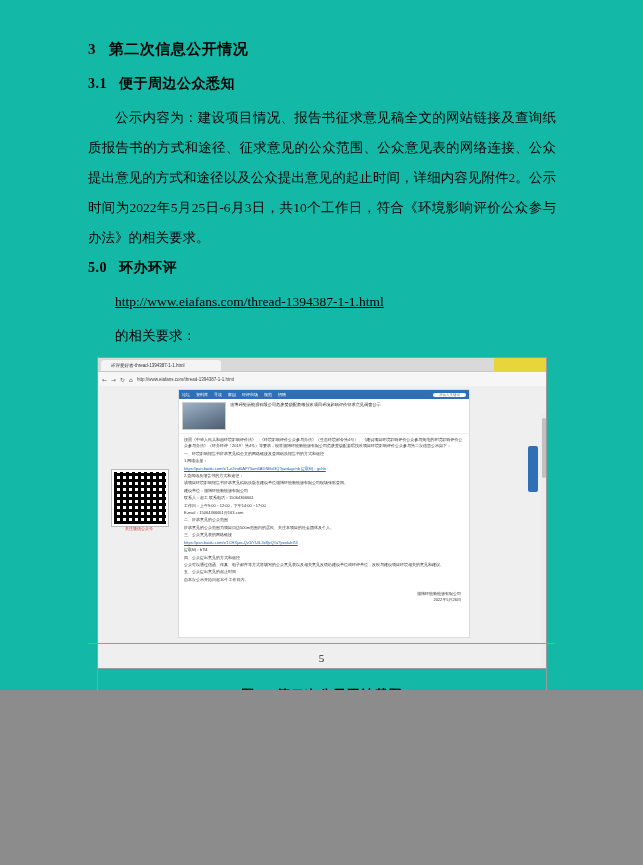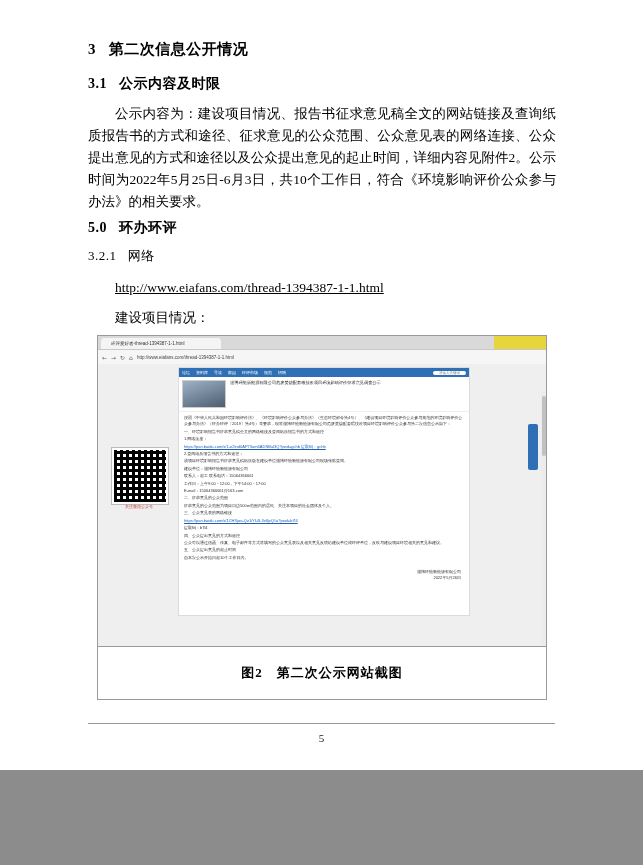--- a/index.html
+++ b/index.html
@@ -6,22 +6,22 @@
     margin: 0;
     padding: 0;
     background: #8c8c8c;
   }
   body {
     font-family: "Liberation Serif", "DejaVu Serif", serif;
   }
   .page {
     position: relative;
     width: 643px;
-    height: 770px;
-    background: #ffffff;
+    height: 690px;
+    background: #14b8a6;
     box-sizing: border-box;
     overflow: hidden;
   }
   .content {
     position: absolute;
     left: 88px;
     top: 40px;
     width: 468px;
   }
   h2.sec {
@@ -37,21 +37,21 @@
     letter-spacing: 0.5px;
   }
   h4.subsub {
     font-size: 13px;
     font-weight: normal;
     margin: 0 0 8px 0;
     letter-spacing: 0.5px;
   }
   p.body {
     font-size: 13.5px;
-    line-height: 22px;
+    line-height: 30px;
     margin: 0 0 6px 0;
     text-align: justify;
     text-justify: inter-ideograph;
     text-indent: 2em;
   }
   p.noindent {
     text-indent: 0;
   }
   .link-line {
     text-indent: 2em;
@@ -294,41 +294,37 @@
 <div class="page">
   <div class="content">
 
     <h2 class="sec">
       <span>3</span>
       &nbsp;&nbsp;<span>第二次信息公开情况</span>
     </h2>
 
     <h3 class="sub">
       <span>3.1</span>
-      &nbsp;&nbsp;<span>公示内容及时限</span>
+      &nbsp;&nbsp;<span>便于周边公众悉知</span>
     </h3>
 
     <p class="body">公示内容为：建设项目情况、报告书征求意见稿全文的网站链接及查询纸质报告书的方式和途径、征求意见的公众范围、公众意见表的网络连接、公众提出意见的方式和途径以及公众提出意见的起止时间，详细内容见附件2。公示时间为2022年5月25日-6月3日，共10个工作日，符合《环境影响评价公众参与办法》的相关要求。</p>
 
     <h3 class="sub">
       <span>5.0</span>
       &nbsp;&nbsp;<span>环办环评</span>
     </h3>
 
-    <h4 class="subsub">
-      <span>3.2.1</span>
-      &nbsp;&nbsp;<span>网络</span>
-    </h4>
 
 
     <div class="link-line">
       <a class="url" href="#">http://www.eiafans.com/thread-1394387-1-1.html</a>
     </div>
 
-    <p class="body noindent" style="text-indent:2em">建设项目情况：</p>
+    <p class="body noindent" style="text-indent:2em">的相关要求：</p>
 
     <div class="figure-wrap">
       <div class="shot">
 
         <div class="browser-top">
           <div class="tabstrip"></div>
           <div class="tab">环评爱好者-thread-1394387-1-1.html</div>
           <div class="yellowbar"></div>
         </div>
 

